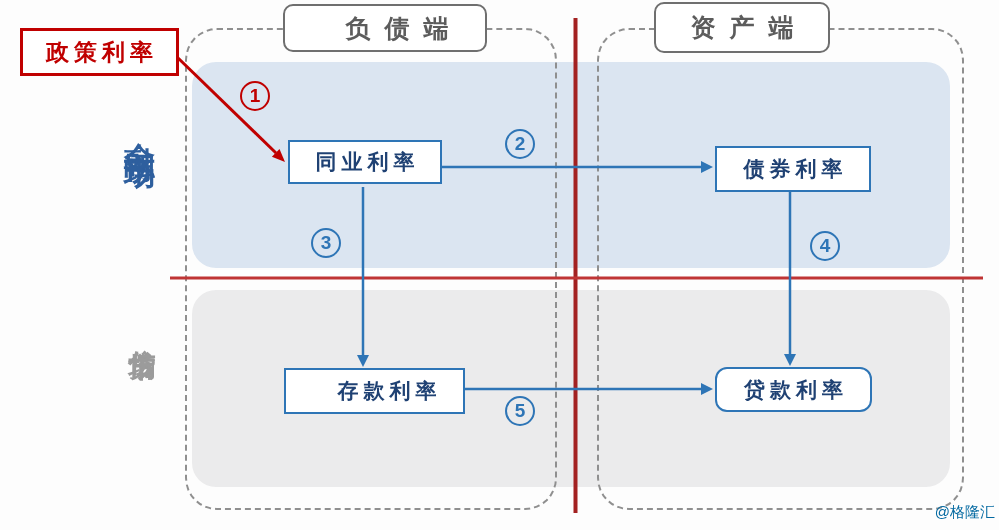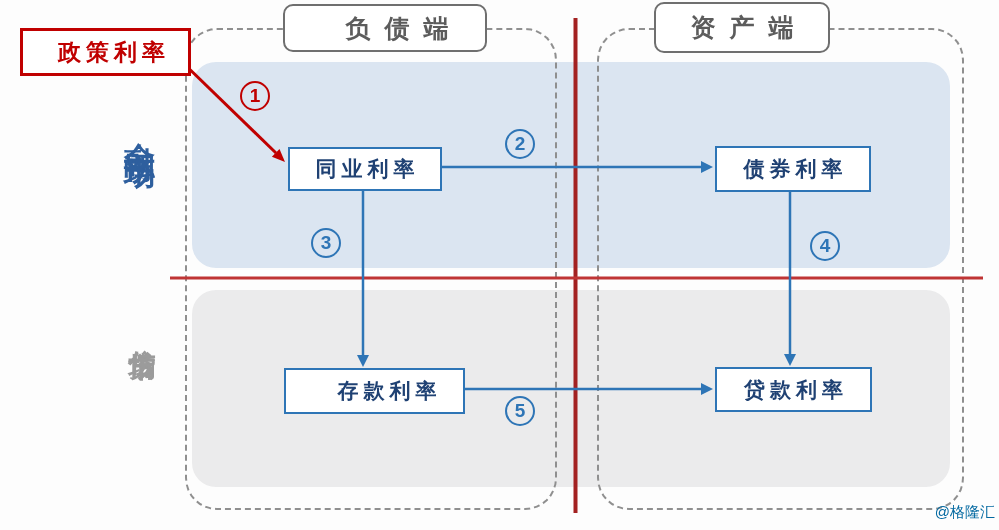--- a/index.html
+++ b/index.html
@@ -26,39 +26,39 @@
     color:#5c5c5c;font-weight:bold;font-size:25px;letter-spacing:14px;
     text-indent:14px;
   }
   .col-label.liability{left:283px;top:4px;width:176px;height:44px;padding-left:24px;}
   .col-label.asset{left:654px;top:2px;width:172px;height:47px;}
   
   .policy-box{
     position:absolute;left:20px;top:28px;width:153px;height:42px;z-index:3;
     background:#ffffff;border:3px solid #c00000;display:flex;align-items:center;
     justify-content:center;color:#c00000;font-weight:bold;font-size:23px;
-    letter-spacing:5px;text-indent:5px;padding-left:12px;
+    letter-spacing:5px;text-indent:5px;
   }
   
   .market-label{
     position:absolute;z-index:2;writing-mode:vertical-rl;text-orientation:upright;
     font-weight:bold;
   }
   .market-label.financial{left:118px;top:118px;color:#2e5f9e;font-size:31px;letter-spacing:5px;}
   .market-label.credit{left:124px;top:328px;color:#9b9b9b;font-size:27px;letter-spacing:1px;}
   
   .rate-box{
     position:absolute;z-index:3;background:#ffffff;border:2.5px solid #2e75b6;
     display:flex;align-items:center;justify-content:center;color:#1f4173;
     font-weight:bold;font-size:21px;letter-spacing:5px;text-indent:5px;
   }
-  .rate-box.interbank{left:288px;top:147px;width:150px;height:40px;}
+  .rate-box.interbank{left:288px;top:140px;width:150px;height:40px;}
   .rate-box.bond{left:715px;top:146px;width:152px;height:42px;}
   .rate-box.deposit{left:284px;top:368px;width:152px;height:42px;padding-left:25px;}
-  .rate-box.loan{left:715px;top:367px;width:153px;height:41px;}
+  .rate-box.loan{left:715px;top:367px;width:153px;height:41px;border-radius:12px;}
   
   .step{
     position:absolute;z-index:4;width:30px;height:30px;border-radius:50%;
     box-sizing:border-box;border:2px solid #2e75b6;color:#2e75b6;
     display:flex;align-items:center;justify-content:center;
     font-size:19px;font-weight:bold;background:transparent;
   }
   .step.red{border-color:#c00000;color:#c00000;}
   .step.s1{left:240px;top:81px;}
   .step.s2{left:505px;top:129px;}

